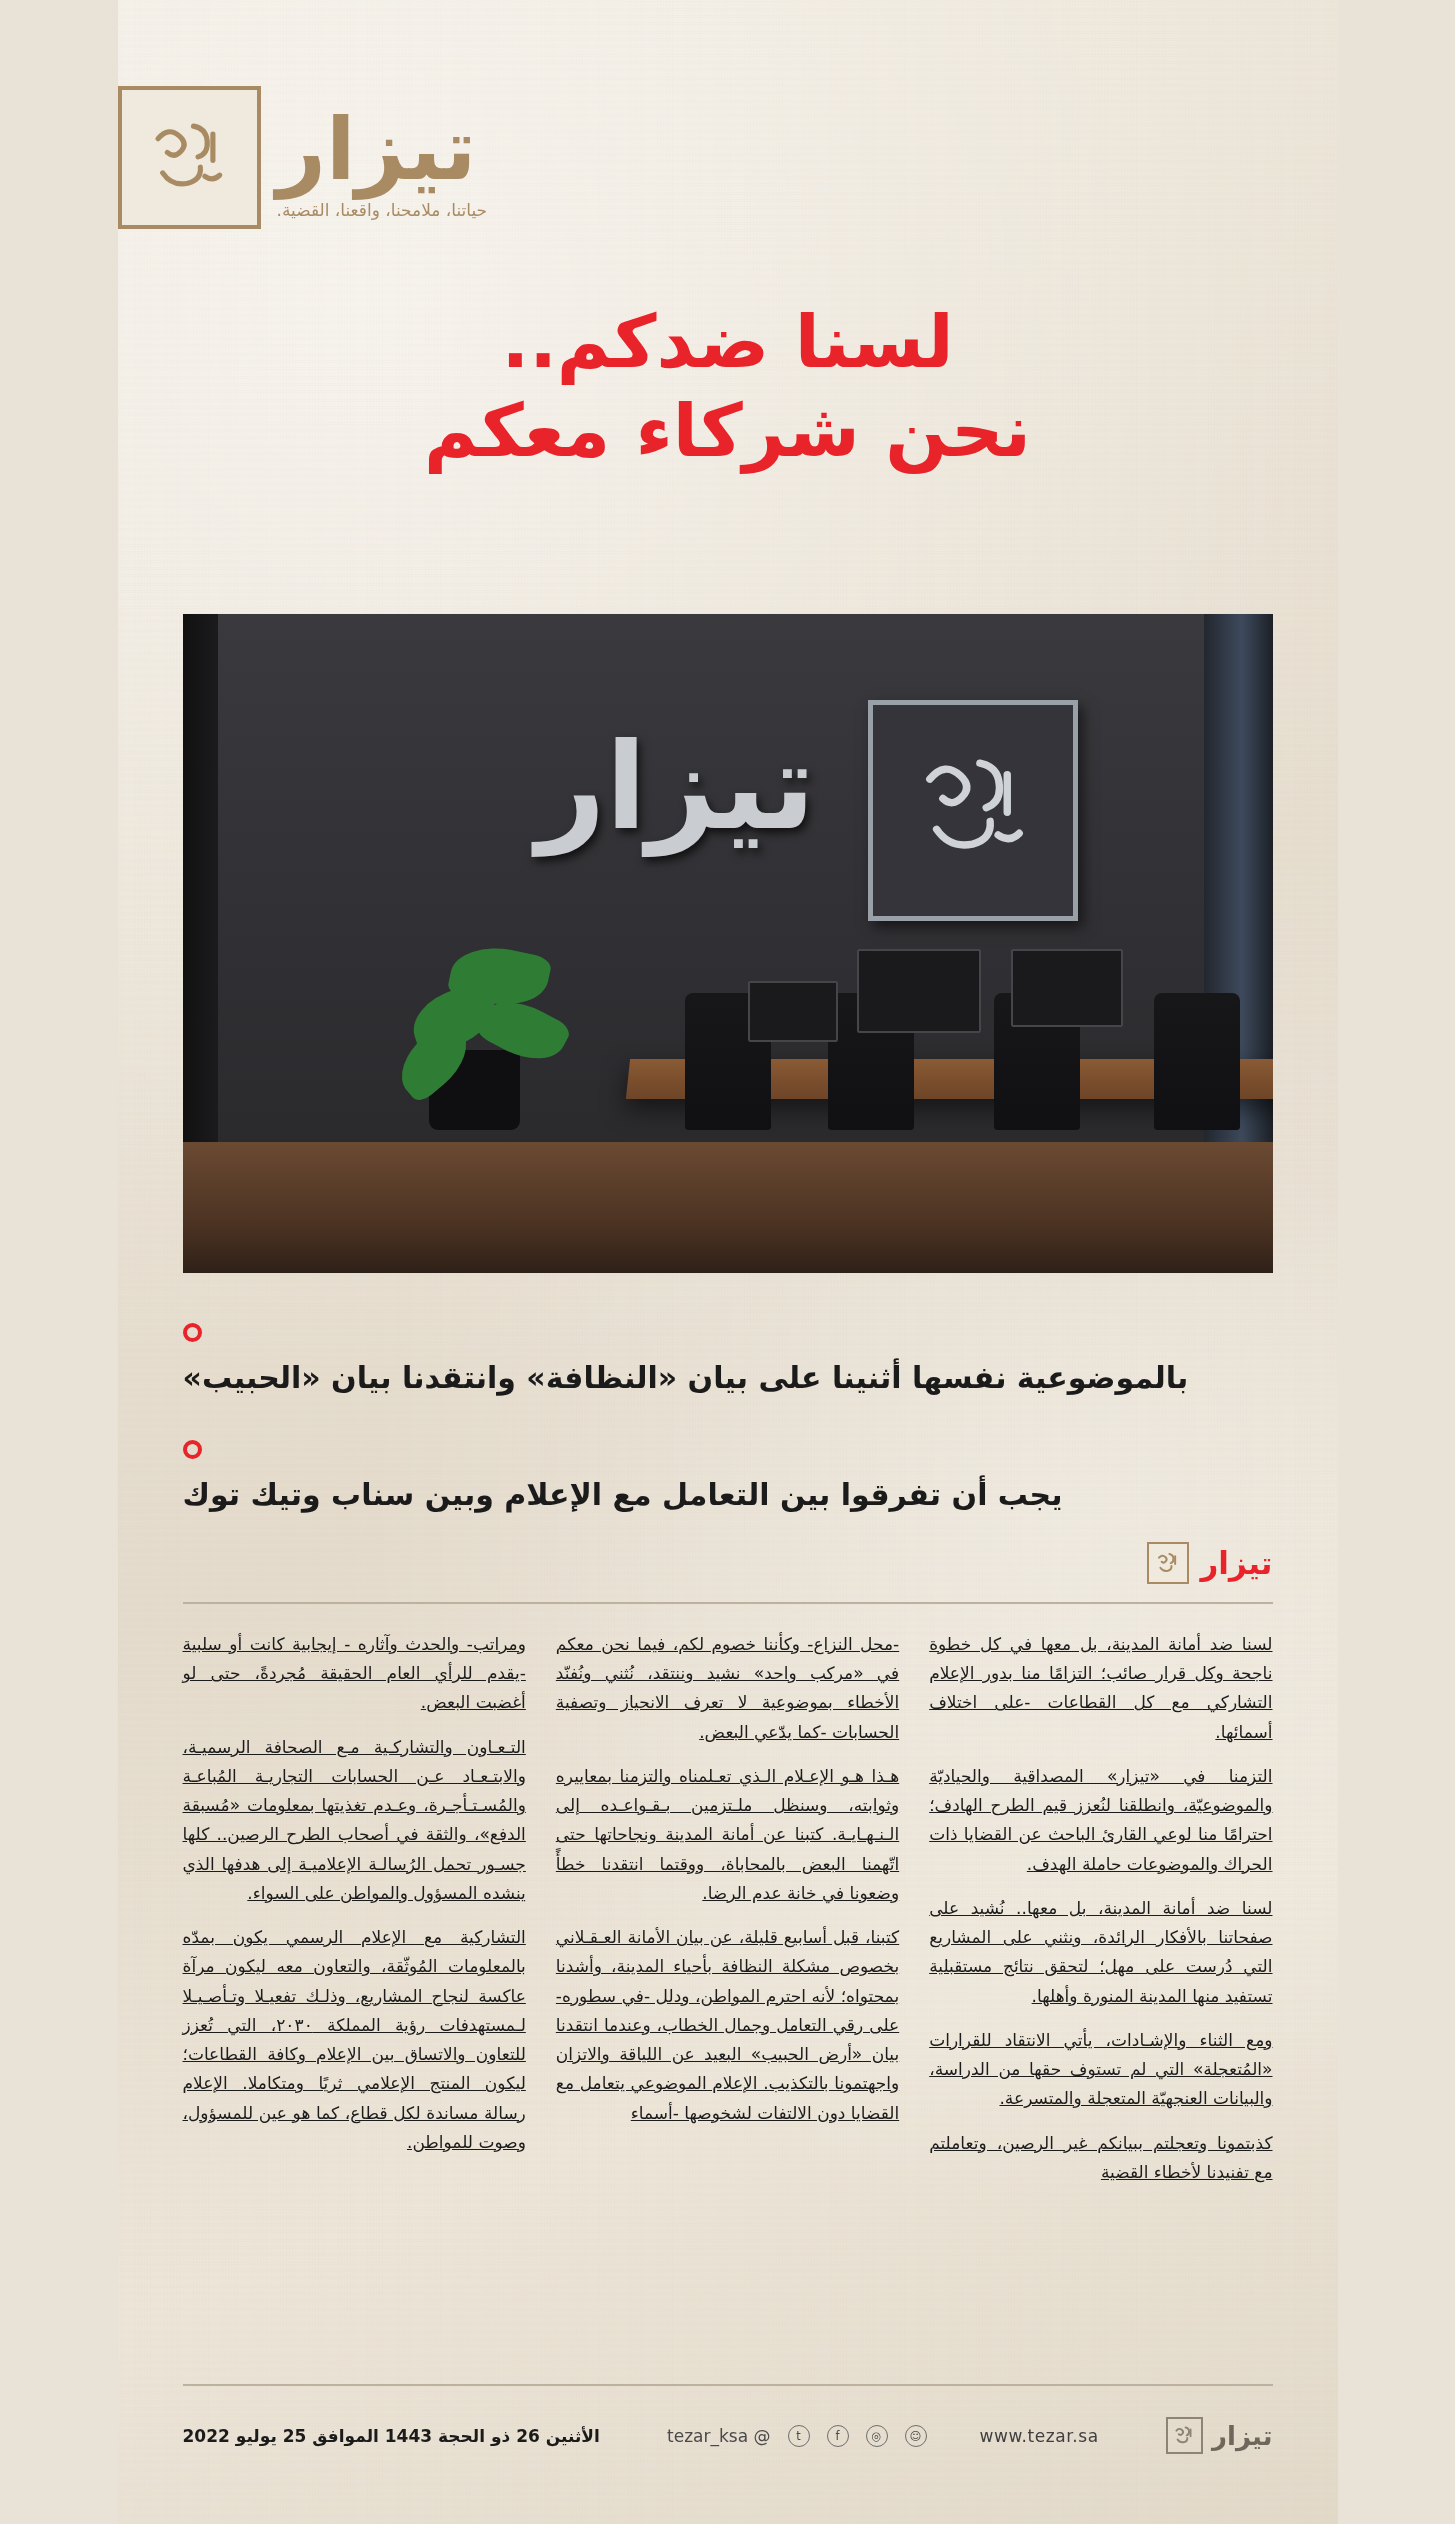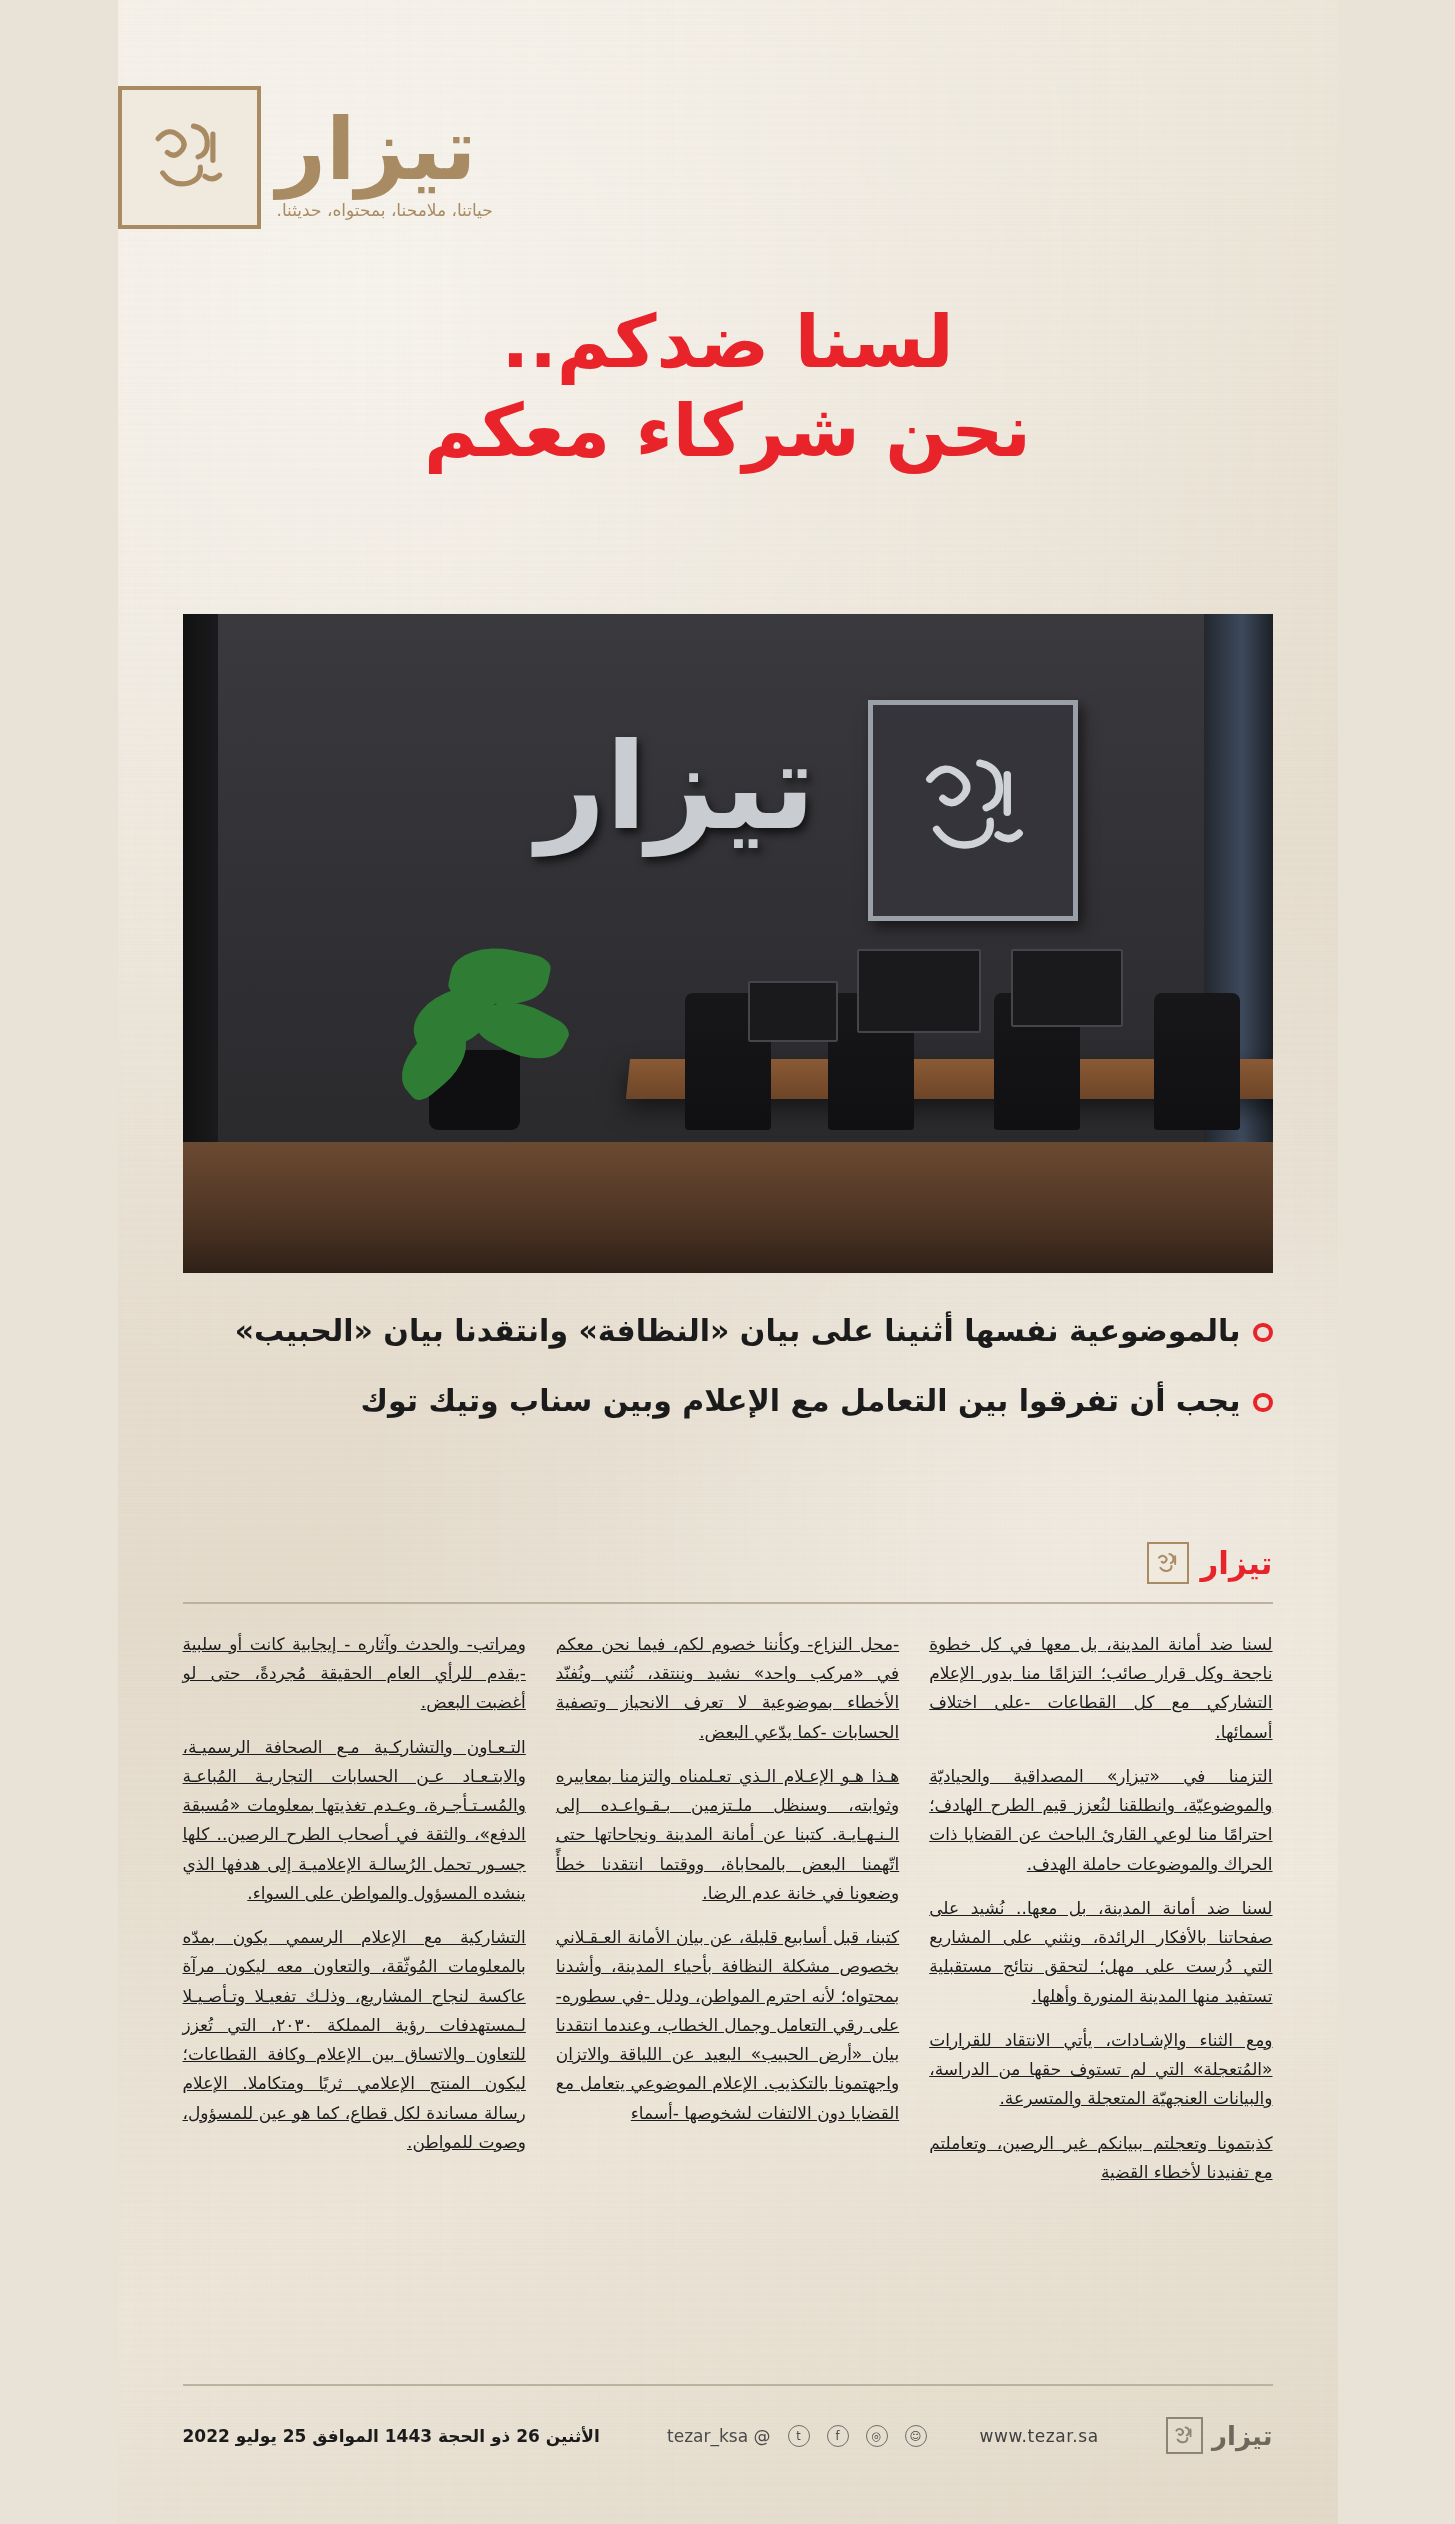--- a/index.html
+++ b/index.html
@@ -156,22 +156,22 @@
   
   .subheads {
     position: absolute;
     top: 1308px;
     right: 65px;
     left: 65px;
     text-align: right;
   }
   .subhead {
     display: flex;
-    flex-direction: row;
-    align-items: flex-start;
+    flex-direction: column;
+    align-items: flex-end;
     justify-content: flex-start;
     gap: 12.6px;
     margin-bottom: 25px;
   }
   .bullet {
     flex: 0 0 auto;
     width: 19.4px; height: 19.4px;
     border-radius: 50%;
     border: 4.6px solid #e8232a;
     box-sizing: border-box;
@@ -292,21 +292,21 @@
           <path d="M30 52 q18 -22 38 -4 q14 13 2 26 q-12 13 -24 2"></path>
           <path d="M92 30 q22 4 24 26 q2 22 -16 28"></path>
           <path d="M126 44 v46"></path>
           <path d="M38 112 q16 24 44 18 q24 -6 22 -28"></path>
           <path d="M112 118 q14 10 26 -2"></path>
         </g>
       </svg>
     </div>
     <div class="brand-text">
       <div class="brand-word">تيزار</div>
-      <div class="brand-tag">حياتنا، ملامحنا، بمحتواه، حديثنا.</div>
+      <div class="brand-tag">حياتنا، ملامحنا، واقعنا، القضية.</div>
     </div>
   </div>
 
   <div class="headline">
     <span class="l1">لسنا ضدكم..</span>
     <span class="l2">نحن شركاء معكم</span>
   </div>
 
   <div class="hero">
     <div class="wall"></div>

